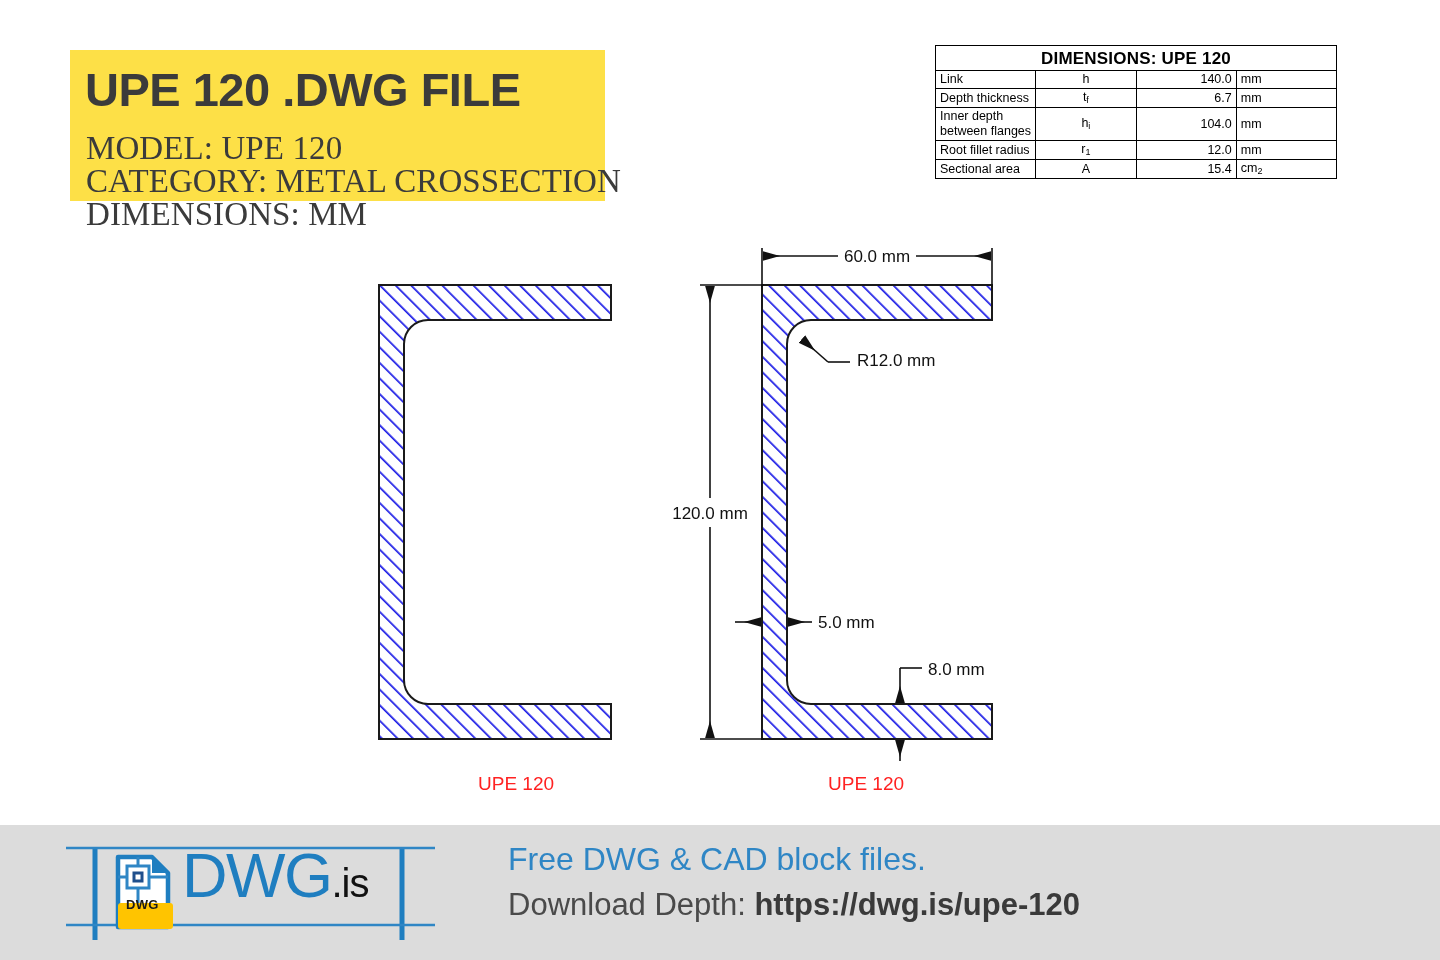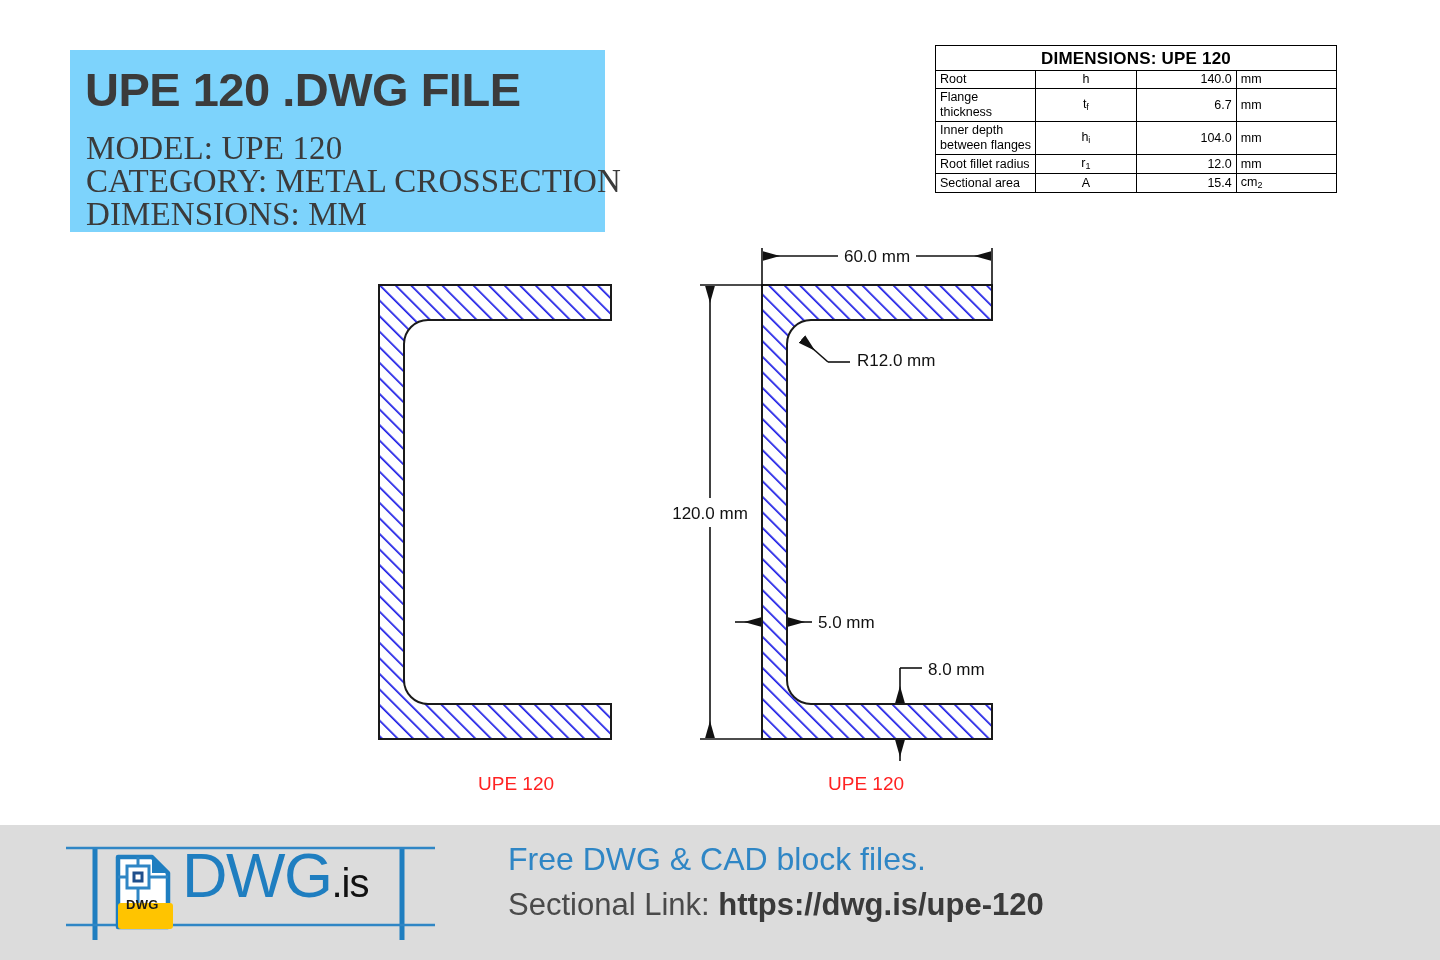--- a/index.html
+++ b/index.html
@@ -14,22 +14,22 @@
   #page {
     position: relative;
     width: 1440px; height: 960px;
     background: #ffffff;
   }
 
   
   #title-block {
     position: absolute;
     left: 70px; top: 50px;
-    width: 535px; height: 182px;
-    background: #7dd3fc;
+    width: 535px; height: 151px;
+    background: #fde047;
   }
   #page-title {
     position: absolute;
     left: 15px; top: 12px;
     font-size: 47px;
     font-weight: bold;
     letter-spacing: -0.5px;
     color: #3b3b3b;
     white-space: nowrap;
   }
@@ -151,27 +151,27 @@
 
   <div id="dim-table-wrap">
     <table class="dim-table">
       <thead>
         <tr>
           <th class="table-title" colspan="4">DIMENSIONS: UPE 120</th>
         </tr>
       </thead>
       <tbody id="dim-table-body">
           <tr>
-            <td class="col-label">Root</td>
+            <td class="col-label">Link</td>
             <td class="col-symbol">h</td>
             <td class="col-value">140.0</td>
             <td class="col-unit">mm</td>
           </tr>
           <tr>
-            <td class="col-label">Flange thickness</td>
+            <td class="col-label">Depth thickness</td>
             <td class="col-symbol">t<sub>f</sub></td>
             <td class="col-value">6.7</td>
             <td class="col-unit">mm</td>
           </tr>
           <tr>
             <td class="col-label">Inner depth between flanges</td>
             <td class="col-symbol">h<sub>i</sub></td>
             <td class="col-value">104.0</td>
             <td class="col-unit">mm</td>
           </tr>
@@ -295,17 +295,17 @@
 
     <div id="dwg-badge-text" style="position:absolute;left:126px;top:72px;">DWG</div>
 
     <div id="logo-text">
       <span>DWG</span><span class="suffix">.is</span>
     </div>
 
     <div id="footer-line1">Free DWG &amp; CAD block files.</div>
 
     <div id="footer-line2">
-      <span>Sectional Link: </span><span class="url">https://dwg.is/upe-120</span>
+      <span>Download Depth: </span><span class="url">https://dwg.is/upe-120</span>
     </div>
   </div>
 
 </div>
 
 </body></html>

